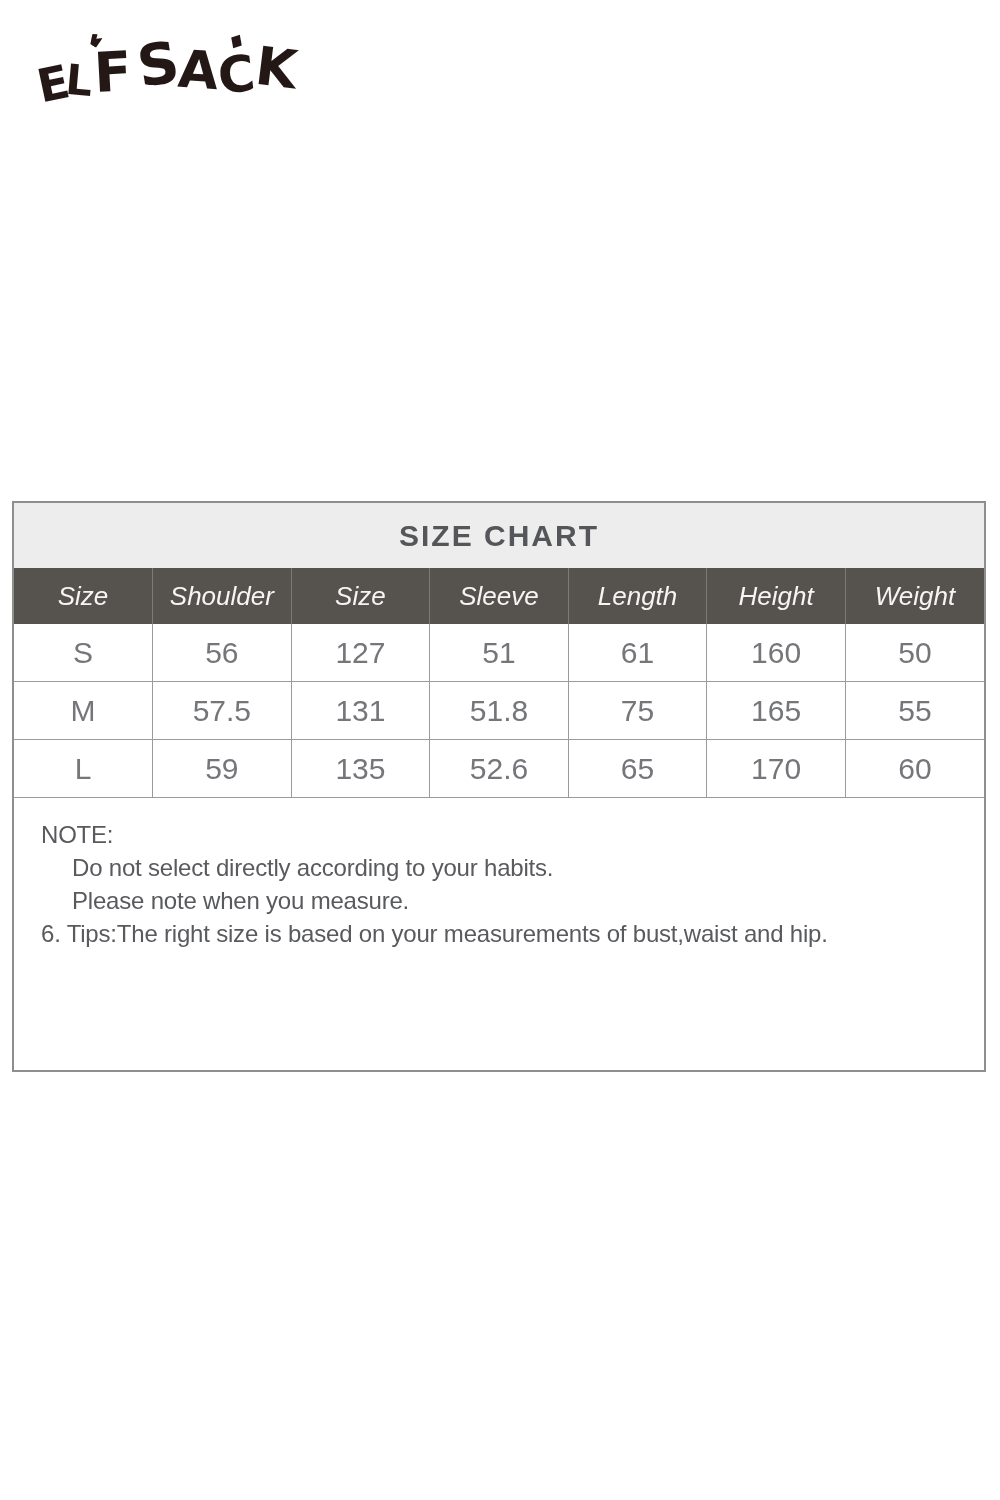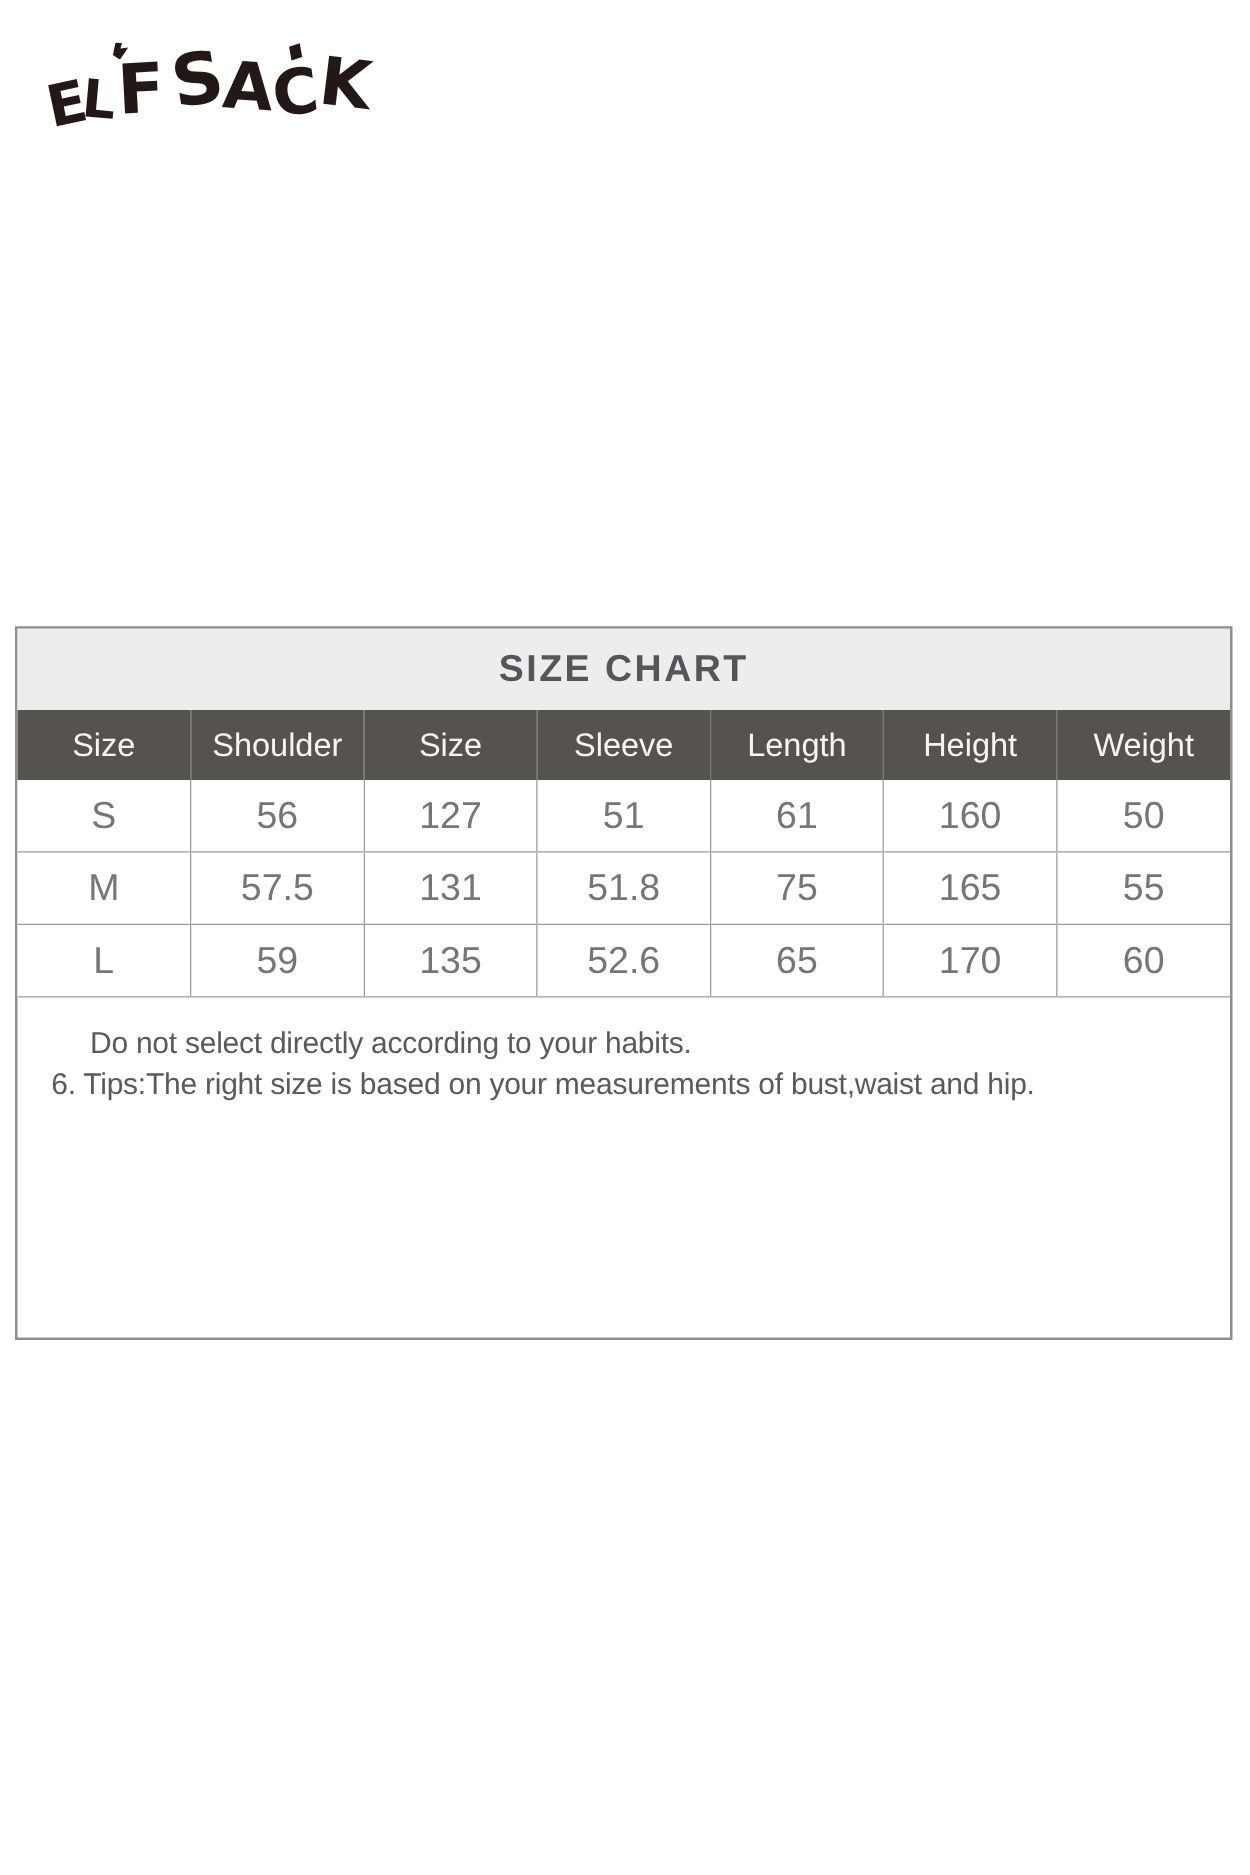--- a/index.html
+++ b/index.html
@@ -52,20 +52,21 @@
     border-collapse: collapse;
     table-layout: fixed;
   }
   .size-table thead th {
     height: 54px;
     background: var(--header-bg, #56524e);
     color: var(--header-text, #f6f5f4);
     font-weight: normal;
     font-size: 26px;
     border-left: 1px solid #7e7a76;
+    font-style: italic;
   }
   .size-table thead th:first-child { border-left: none; }
   .size-table tbody td {
     height: 55px;
     text-align: center; vertical-align: middle;
     font-size: 30px;
     color: var(--cell-text, #75767a);
     border-bottom: 1px solid var(--grid-line, #9b9b9b);
     border-left: 1px solid var(--grid-line, #9b9b9b);
     background: #fff;
@@ -135,18 +136,20 @@
           <td>135</td>
           <td>52.6</td>
           <td>65</td>
           <td>170</td>
           <td>60</td>
         </tr>
       </tbody>
     </table>
 
     <div class="note">
+      <div class="note-line">NOTE:</div>
       <div class="note-line indent">Do not select directly according to your habits.</div>
+      <div class="note-line indent">Please note when you measure.</div>
       <div class="note-line">6. Tips:The right size is based on your measurements of bust,waist and hip.</div>
     </div>
 
   </div>
 </div>
 
 </body></html>

